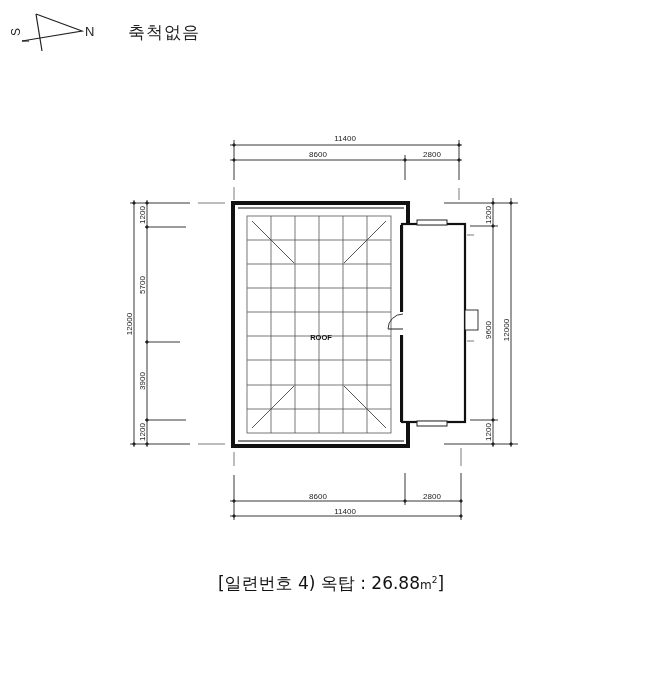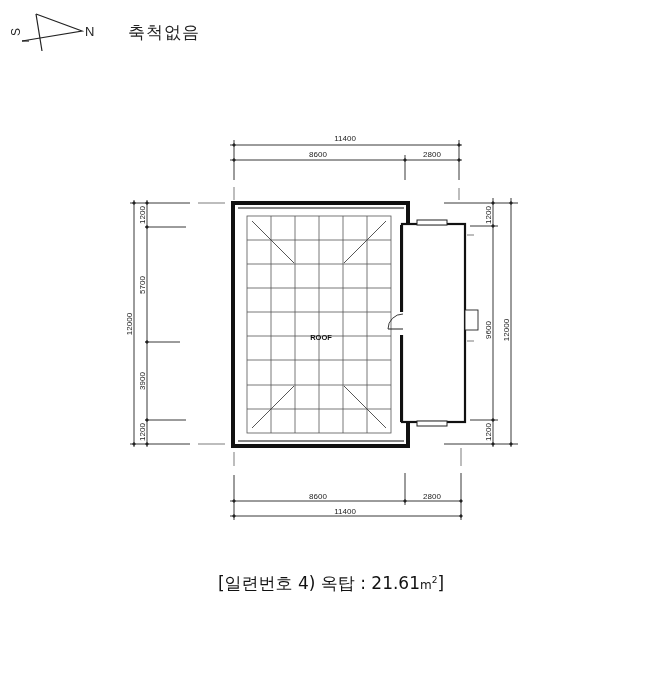--- a/index.html
+++ b/index.html
@@ -162,14 +162,14 @@
 
   <text class="dimtxt" x="0" y="0" text-anchor="middle" transform="translate(491,215) rotate(-90)">1200</text>
   <text class="dimtxt" x="0" y="0" text-anchor="middle" transform="translate(491,330) rotate(-90)">9600</text>
   <text class="dimtxt" x="0" y="0" text-anchor="middle" transform="translate(491,432) rotate(-90)">1200</text>
   <text class="dimtxt" x="0" y="0" text-anchor="middle" transform="translate(509,330) rotate(-90)">12000</text>
 
   <text x="321" y="340" text-anchor="middle" font-family="Liberation Sans, sans-serif" font-size="7.5" font-weight="bold" fill="#111">ROOF</text>
 </svg>
 
 <div id="caption">
-  <span>[일련번호 4) 옥탑 : 21.61</span><span style="font-size:12px">m</span><span class="sup">2</span><span>]</span>
+  <span>[일련번호 4) 옥탑 : 26.88</span><span style="font-size:12px">m</span><span class="sup">2</span><span>]</span>
 </div>
 
 </body></html>

